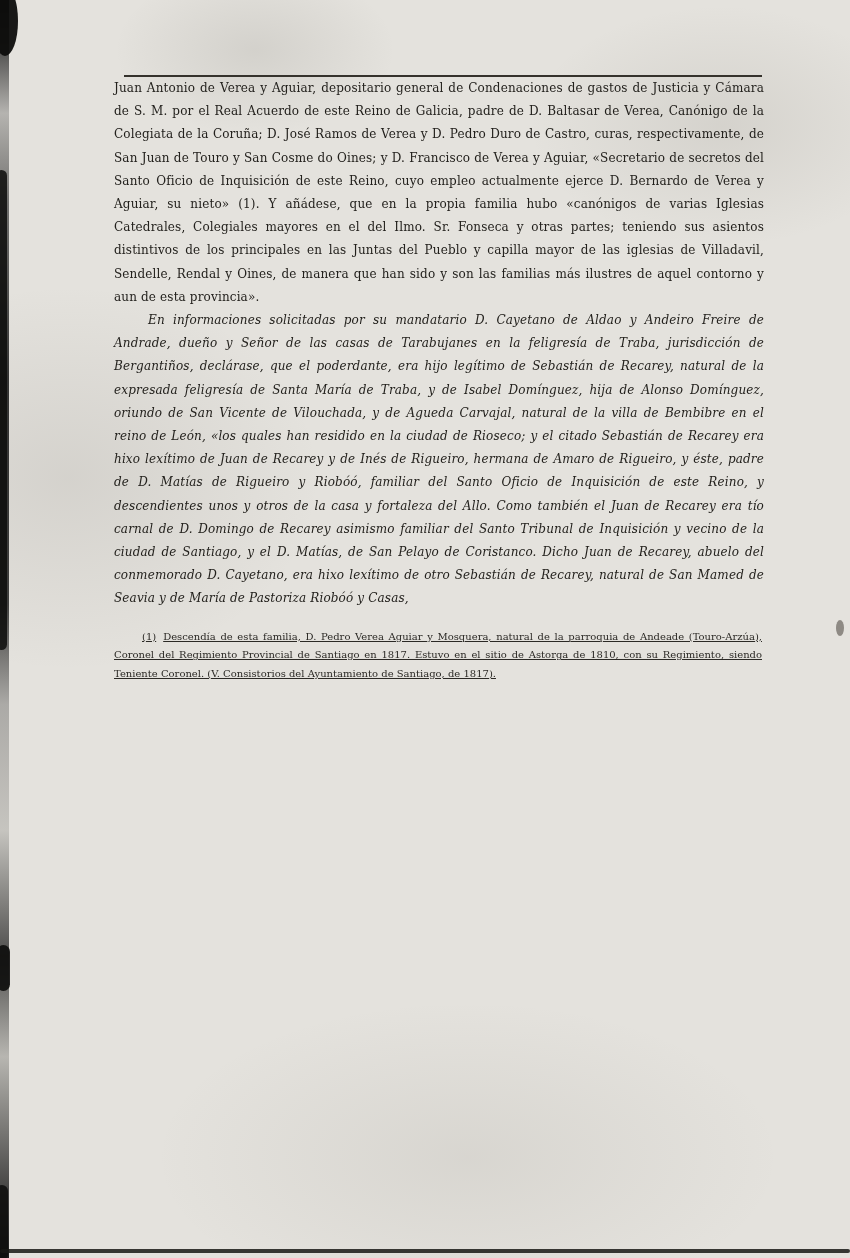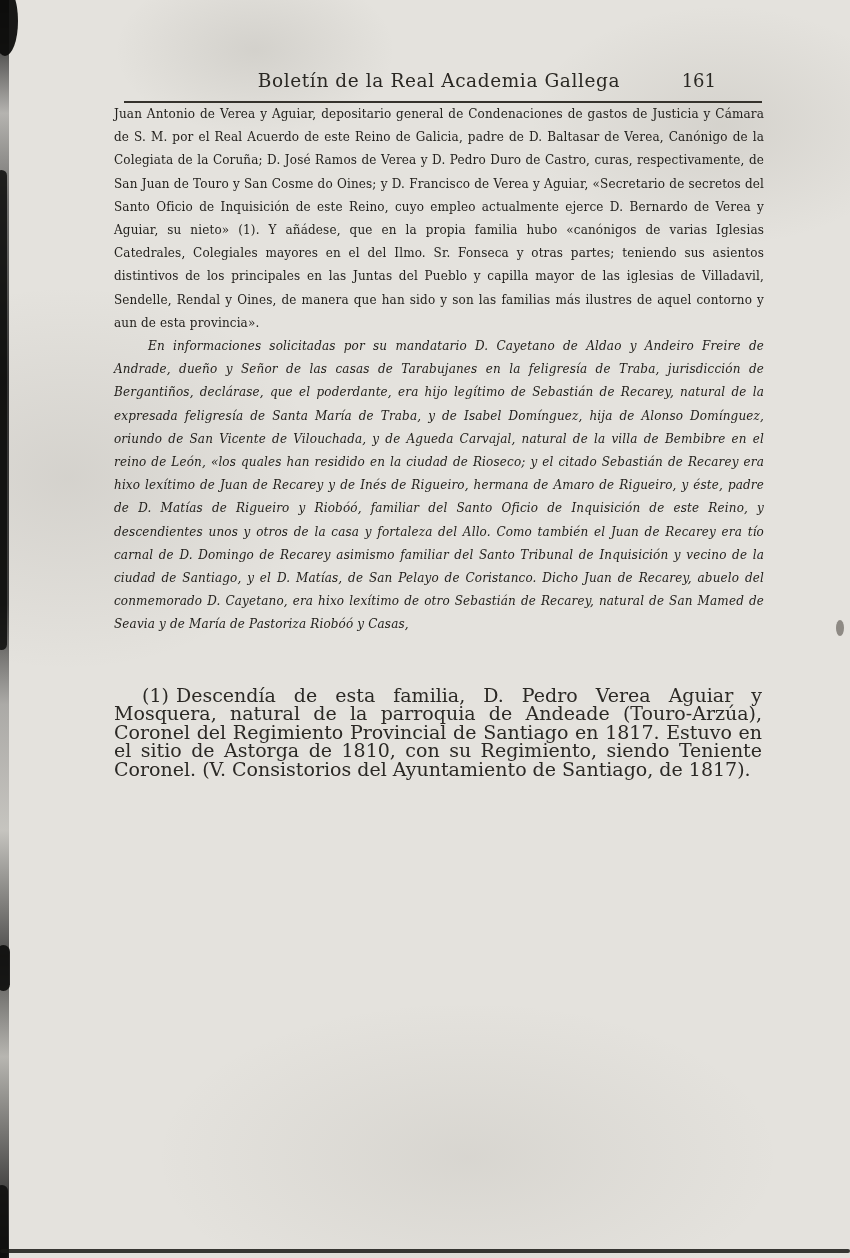--- a/index.html
+++ b/index.html
@@ -61,45 +61,42 @@
     text-align: justify; letter-spacing: 0.15px;
     color: var(--ink, #23211d);
   }
   .p1 { margin-top: 25px; }
   .entry { margin-top: 37px; text-indent: 34px; }
   .entry .bold { font-weight: bold; margin-right: 0.28em; letter-spacing: 0.3px; }
   .entry .italic { font-style: italic; }
   .p2 { text-indent: 34px; font-style: italic; }
 
   .footnote {
-    margin-top: 49px; font-size: 19px; line-height: 18.6px;
+    margin-top: 17px; font-size: 10px; line-height: 18.6px;
     text-align: justify; text-indent: 28px; color: #2b2925;
     padding-right: 2px;
+    text-decoration: underline;
   }
   .footnote .fn-marker { margin-right: 7px; }
 </style>
 </head>
 <body>
 
 <div class="page">
 
   <div class="edge-strip"></div>
   <div class="blob blob-topleft"></div>
   <div class="blob blob-streak"></div>
   <div class="blob blob-mid"></div>
   <div class="blob blob-low"></div>
   <div class="mark-right"></div>
   <div class="bottom-line"></div>
 
   <div class="content">
 
-    <div class="header">
-      <span class="journal-title">Boletín de la Real Academia Gallega</span>
-      <span class="page-number">161</span>
-    </div>
     <div class="rule"></div>
 
     <p class="body p1">Juan Antonio de Verea y Aguiar, depositario general de Condenaciones de gastos de Justicia y Cámara de S. M. por el Real Acuerdo de este Reino de Galicia, padre de D. Baltasar de Verea, Canónigo de la Colegiata de la Coruña; D. José Ramos de Verea y D. Pedro Duro de Castro, curas, respectivamente, de San Juan de Touro y San Cosme do Oines; y D. Francisco de Verea y Aguiar, «Secretario de secretos del Santo Oficio de Inquisición de este Reino, cuyo empleo actualmente ejerce D. Bernardo de Verea y Aguiar, su nieto» (1). Y añádese, que en la propia familia hubo «canónigos de varias Iglesias Catedrales, Colegiales mayores en el del Ilmo. Sr. Fonseca y otras partes; teniendo sus asientos distintivos de los principales en las Juntas del Pueblo y capilla mayor de las iglesias de Villadavil, Sendelle, Rendal y Oines, de manera que han sido y son las familias más ilustres de aquel contorno y aun de esta provincia».</p>
 
 
     <p class="body p2">En informaciones solicitadas por su mandatario D. Cayetano de Aldao y Andeiro Freire de Andrade, dueño y Señor de las casas de Tarabujanes en la feligresía de Traba, jurisdicción de Bergantiños, declárase, que el poderdante, era hijo legítimo de Sebastián de Recarey, natural de la expresada feligresía de Santa María de Traba, y de Isabel Domínguez, hija de Alonso Domínguez, oriundo de San Vicente de Vilouchada, y de Agueda Carvajal, natural de la villa de Bembibre en el reino de León, «los quales han residido en la ciudad de Rioseco; y el citado Sebastián de Recarey era hixo lexítimo de Juan de Recarey y de Inés de Rigueiro, hermana de Amaro de Rigueiro, y éste, padre de D. Matías de Rigueiro y Riobóó, familiar del Santo Oficio de Inquisición de este Reino, y descendientes unos y otros de la casa y fortaleza del Allo. Como también el Juan de Recarey era tío carnal de D. Domingo de Recarey asimismo familiar del Santo Tribunal de Inquisición y vecino de la ciudad de Santiago, y el D. Matías, de San Pelayo de Coristanco. Dicho Juan de Recarey, abuelo del conmemorado D. Cayetano, era hixo lexítimo de otro Sebastián de Recarey, natural de San Mamed de Seavia y de María de Pastoriza Riobóó y Casas,</p>
 
     <div class="footnote"><span class="fn-marker">(1)</span><span>Descendía de esta familia, D. Pedro Verea Aguiar y Mosquera, natural de la parroquia de Andeade (Touro-Arzúa), Coronel del Regimiento Provincial de Santiago en 1817. Estuvo en el sitio de Astorga de 1810, con su Regimiento, siendo Teniente Coronel. (V. Consistorios del Ayuntamiento de Santiago, de 1817).</span></div>
 
   </div>

